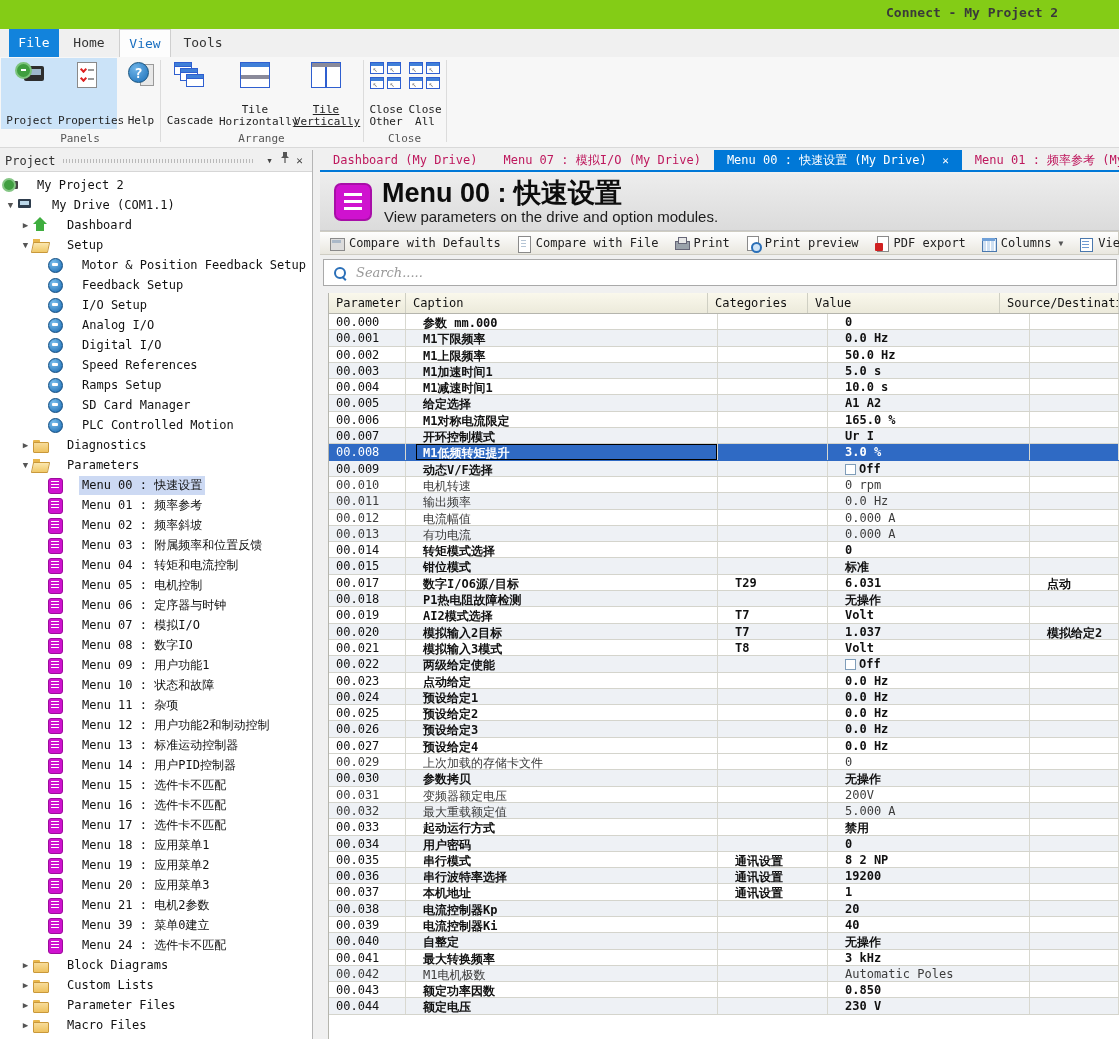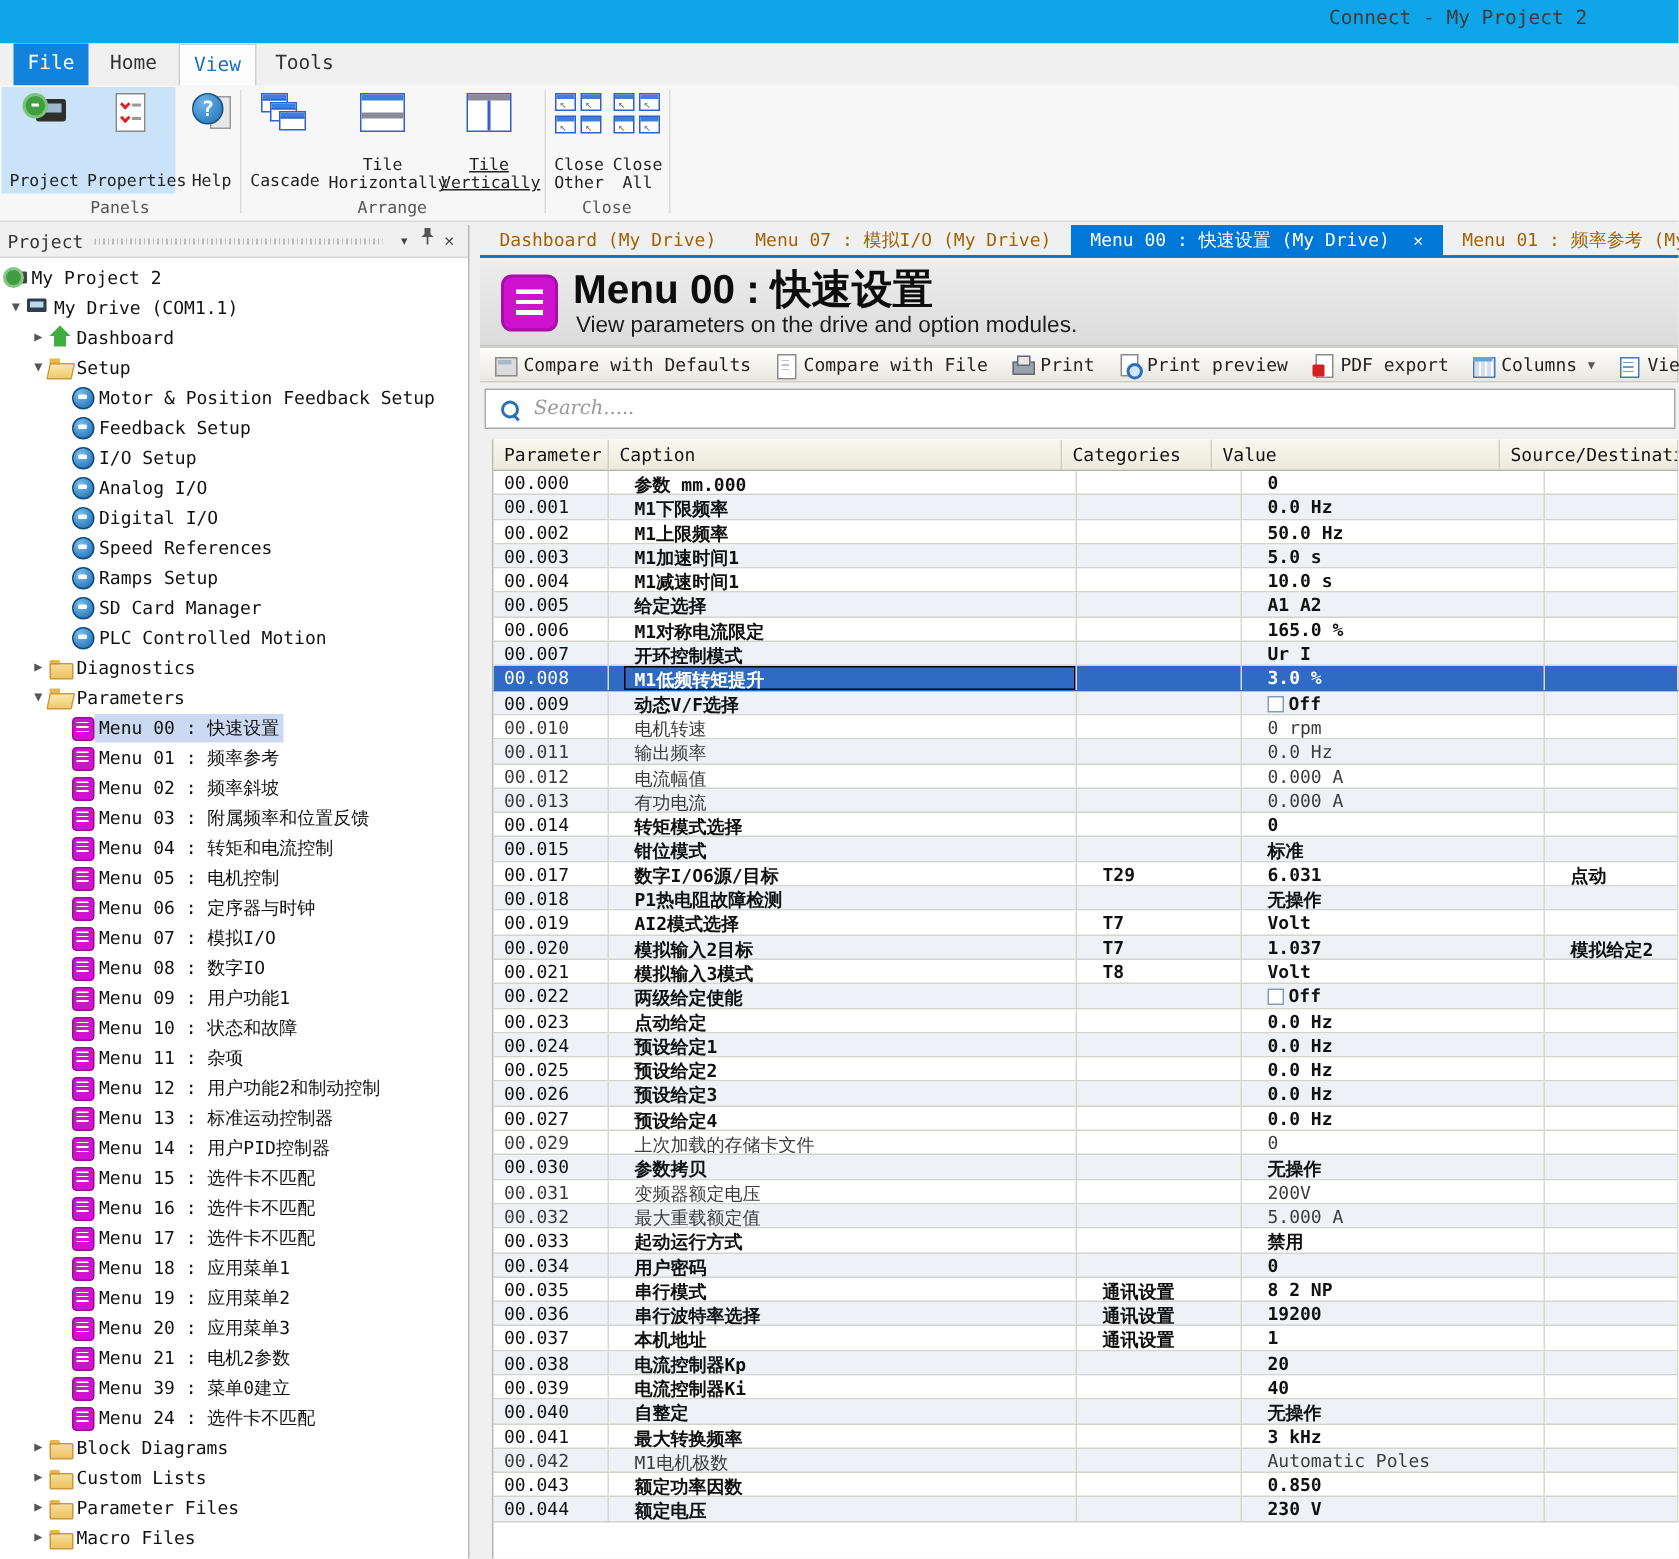--- a/index.html
+++ b/index.html
@@ -1,20 +1,20 @@
 <!DOCTYPE html>
 <html><head>
 <meta charset="utf-8">
 <style>
   * { margin:0; padding:0; box-sizing:border-box; }
   html,body { width:1119px; height:1039px; overflow:hidden; background:#f0f0f0;
     font-family:"DejaVu Sans Mono","DejaVu Sans",monospace; }
 
   
-  #titlebar { position:absolute; left:0; top:0; right:0; height:29px; background:#0ea5e9; }
+  #titlebar { position:absolute; left:0; top:0; right:0; height:29px; background:#84cc16;font-weight:bold; }
   #titlebar .title-text { position:absolute; left:886px; top:5px; font-size:13px; color:#3a3a3a; }
 
   
   #ribbon-tabs { position:absolute; left:0; top:29px; right:0; height:28px; background:#f0f0f0; }
   .rtab { position:absolute; top:0; height:28px; line-height:27px; text-align:center; font-size:13px; color:#333; }
   .rtab-file  { left:9px;  width:50px; background:#1283dc; color:#fff; }
   .rtab-home  { left:59px; width:60px; }
   .rtab-view  { left:119px; width:52px; background:#fdfdfd; color:#1a6fc0; border:1px solid #cfcfcf; border-bottom:none; }
   .rtab-tools { left:171px; width:64px; }
 
@@ -56,21 +56,21 @@
   .ico-close4 .w::after  { content:"↖"; position:absolute; left:2px; top:1px; font-size:8px; color:#777; }
 
   
   #project-panel { position:absolute; left:0; top:150px; width:313px; bottom:0; background:#fff; border-right:1px solid #b5b5b5; }
   .panel-header { height:22px; background:#f0f0f0; border-bottom:1px solid #d6d6d6; display:flex; align-items:center; padding:0 5px; font-size:12px; color:#333; }
   .panel-grip { flex:1; height:4px; margin:0 7px; background:repeating-linear-gradient(90deg,#b9b9b9 0 1px,transparent 1px 3px); }
   .ph-btn { width:15px; text-align:center; color:#444; font-size:11px; line-height:20px; }
   #tree { position:absolute; left:0; top:23px; right:0; bottom:0; overflow:hidden; background:#fff; padding-top:2px; }
   .trow { height:20px; display:flex; align-items:center; font-size:12px; color:#111; white-space:nowrap; }
   .trow .exp { width:13px; flex:none; font-size:9px; color:#555; text-align:center; }
-  .trow .lbl { margin-left:0; padding:1px 3px;text-align:right; }
+  .trow .lbl { margin-left:16px; padding:1px 3px;text-align:right; }
   .trow.sel .lbl { background:#ccd9f3; }
 
   
   .tic { width:16px; height:16px; flex:none; position:relative; display:inline-block; }
   .tic-project::before { content:""; position:absolute; right:0; top:4px; width:10px; height:8px; background:#444; border-radius:1px; }
   .tic-project::after  { content:""; position:absolute; left:0; top:1px; width:10px; height:10px; border-radius:50%; background:#3f9e3f; border:2px solid #85c685; }
   .tic-drive::before { content:""; position:absolute; left:1px; top:2px; width:13px; height:9px; background:#2e3d4d; border-radius:1px; }
   .tic-drive::after  { content:""; position:absolute; left:3px; top:4px; width:9px; height:4px; background:#bcd8ea; }
   .tic-house::before { content:""; position:absolute; left:1px; top:0px; border-left:7px solid transparent; border-right:7px solid transparent; border-bottom:7px solid #3fae3f; }
   .tic-house::after  { content:""; position:absolute; left:4px; top:7px; width:8px; height:7px; background:#3fae3f; }
@@ -78,21 +78,21 @@
   .tic-folder::after  { content:""; position:absolute; left:1px; top:5px; width:14px; height:9px; background:linear-gradient(#f7dc9a,#eec25f); border:1px solid #c9983a; border-radius:1px; }
   .tic-folder-open::before { content:""; position:absolute; left:1px; top:2px; width:7px; height:4px; background:#e8b64c; }
   .tic-folder-open::after  { content:""; position:absolute; left:0px; top:5px; width:15px; height:9px; background:linear-gradient(#fbe7ae,#f0c968); border:1px solid #c9983a; transform:skewX(-12deg); border-radius:1px; }
   .tic-ball::before { content:""; position:absolute; left:1px; top:1px; width:13px; height:13px; border-radius:50%; background:radial-gradient(circle at 35% 30%,#7cc0ee,#1565ad); border:1px solid #0d4a80; }
   .tic-ball::after  { content:""; position:absolute; left:5px; top:6px; width:6px; height:3px; background:#fff; border-radius:1px; }
   .tic-menu::before { content:""; position:absolute; left:1px; top:1px; width:13px; height:14px; background:#cf12cf; border:1px solid #9c0b9c; border-radius:3px; }
   .tic-menu::after  { content:""; position:absolute; left:4px; top:4px; width:8px; height:8px; background:repeating-linear-gradient(#fff 0 1px,transparent 1px 3px); }
 
   
   #doc-tabs { position:absolute; left:320px; top:150px; right:0; height:22px; background:#f0f0f0; border-bottom:2px solid #0078d7; display:flex; align-items:stretch; }
-  .dtab { padding:0 13px; line-height:20px; font-size:12px; color:#a16207; white-space:nowrap; }
+  .dtab { padding:0 13px; line-height:20px; font-size:12px; color:#be185d; white-space:nowrap; }
   .dtab.active { background:#0078d7; color:#fff; }
   .dtab .close { margin-left:9px; font-size:11px; }
 
   
   #banner { position:absolute; left:320px; top:174px; right:0; height:57px; background:linear-gradient(#ededed,#dbdbdb); border-bottom:1px solid #c6c6c6; }
   .banner-icon { position:absolute; left:14px; top:9px; width:38px; height:38px; background:#cf12cf; border:2px solid #a80ea8; border-radius:7px; }
   .banner-icon::after { content:""; position:absolute; left:8px; top:8px; width:18px; height:18px; background:repeating-linear-gradient(#fff 0 3px,transparent 3px 7px); }
   .banner-title { position:absolute; left:62px; top:1px; font-family:"Liberation Sans",sans-serif; font-size:27px; font-weight:bold; color:#0d0d0d; }
   .banner-sub   { position:absolute; left:64px; top:34px; font-family:"Liberation Sans",sans-serif; font-size:15px; color:#1c1c1c; }
 

